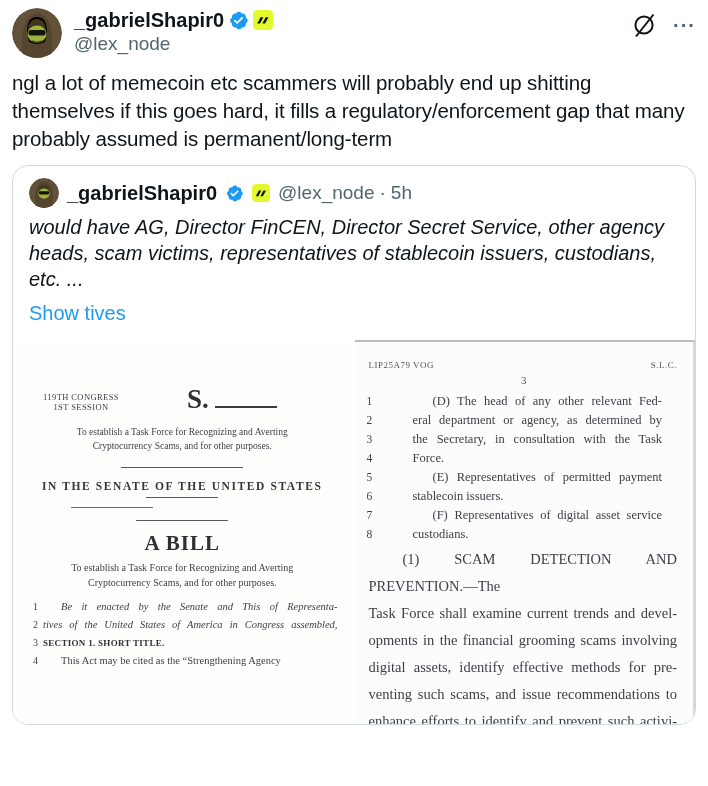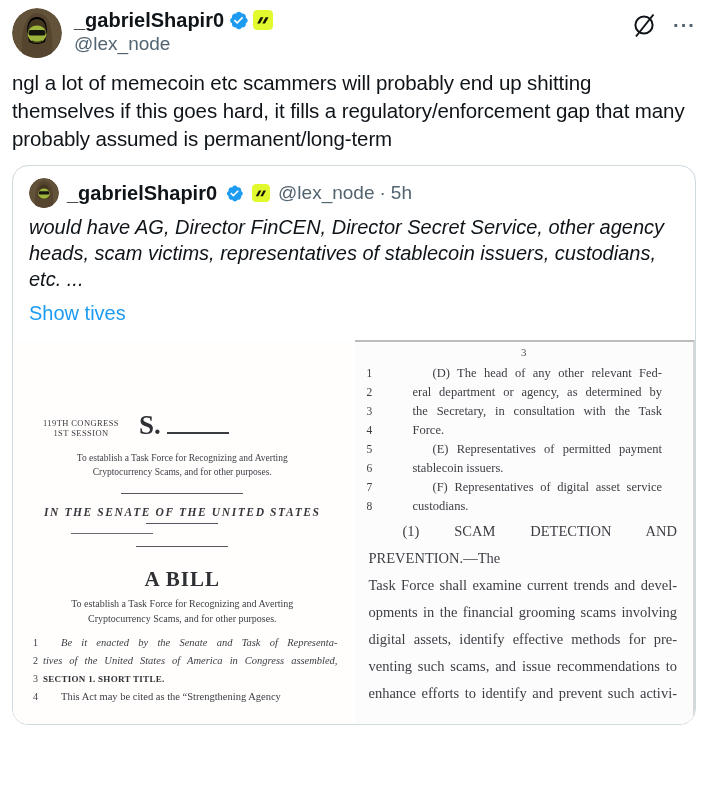--- a/index.html
+++ b/index.html
@@ -43,33 +43,33 @@
   .showmore { display:block; padding:0 16px; color:#1d9bf0; font-size:20px; line-height:26px; text-decoration:none; cursor:pointer; }
 
   
   .media { margin-top:14px; display:flex; gap:3px; height:384px; background:#fff; }
   .pane { flex:1 1 0; overflow:hidden; position:relative; cursor:pointer;
           font-family:"Liberation Serif","DejaVu Serif",serif; color:#3c3e44; }
   .pane.left  { background:#fffefd; }
   .pane.right { background:#fcfcfc; border-top:2px solid #bcbcbc; border-right:2px solid #d7d7d7; }
 
   
-  .dl-headrow { margin-top:72px; display:flex; align-items:flex-start; padding-left:30px; }
+  .dl-headrow { margin-top:46px; display:flex; align-items:flex-start; padding-left:30px;gap:48px; }
   .dl-congress { font-size:8.5px; line-height:10px; letter-spacing:.4px; text-align:center; color:#3a3c40; padding-top:6px; }
   .dl-s { font-size:27px; font-weight:700; margin-left:20px; line-height:26px; color:#2e3034; }
   .dl-blank { display:inline-block; width:62px; border-bottom:2px solid #3a3c40; height:20px; margin-left:6px; }
   .dl-purpose { margin:13px auto 0 auto; width:272px; text-align:center; font-size:9.5px; line-height:14px; }
   .dl-rule { margin:14px auto 0 auto; width:122px; border-top:1.5px solid #55585e; }
   .dl-rule.thin { width:72px; border-top-width:1px; margin-top:5px; }
   .dl-rule.mid { width:92px; margin-top:12px; }
-  .dl-senate { margin-top:12px; text-align:center; font-weight:700; font-size:11.5px; letter-spacing:1.6px; color:#34363b;font-style:italic; }
+  .dl-senate { margin-top:12px; text-align:center; font-weight:700; font-size:11.5px; letter-spacing:1.6px; color:#34363b; }
   .dl-intro { margin:8px auto 0 auto; width:300px; font-size:9px; line-height:14px; }
   .dl-intro div { text-align:justify; text-align-last:justify; }
   .dl-commblank { width:82px; border-bottom:1px solid #6a6d73; margin:6px 0 0 58px; height:4px; }
-  .dl-abill { margin-top:20px; text-align:center; font-weight:700; font-size:21px; letter-spacing:1px; color:#2e3034; }
+  .dl-abill { margin-top:10px; text-align:center; font-weight:700; font-size:21px; letter-spacing:1px; color:#2e3034; }
   .dl-purpose2 { margin:4px auto 0 auto; width:266px; text-align:center; font-size:10px; line-height:15px; }
   .dl-lines { margin-top:8px; padding:0 14px 0 0; }
   .dl-row { display:flex; line-height:18px; font-size:10.5px; }
   .dl-num { width:30px; text-align:left; padding-left:20px; font-size:10px; flex:0 0 auto; }
   .dl-lt { flex:1 1 auto; }
   .dl-lt.it { font-style:italic; }
   .dl-lt.sec { font-weight:700; font-size:9px; letter-spacing:.3px; color:#2e3034; }
   .dl-lt.fi { text-indent:18px; }
   .dl-lt.j { text-align:justify; text-align-last:justify; }
 
@@ -180,41 +180,45 @@
         <div class="dl-senate">IN THE SENATE OF THE UNITED STATES</div>
         <div class="dl-rule thin"></div>
         <div class="dl-commblank"></div>
         <div class="dl-rule mid"></div>
         <div class="dl-abill">A BILL</div>
         <div class="dl-purpose2">To establish a Task Force for Recognizing and Averting Cryptocurrency Scams, and for other purposes.</div>
         <div class="dl-lines">
 
             <div class="dl-row">
               <span class="dl-num">1</span>
-              <span class="dl-lt it fi j">Be it enacted by the Senate and Task of Representa-</span>
+              <span class="dl-lt it fi j">Be it enacted by the Senate and This of Representa-</span>
             </div>
 
             <div class="dl-row">
               <span class="dl-num">2</span>
               <span class="dl-lt it j">tives of the United States of America in Congress assembled,</span>
             </div>
 
             <div class="dl-row">
               <span class="dl-num">3</span>
               <span class="dl-lt sec">SECTION 1. SHORT TITLE.</span>
             </div>
 
             <div class="dl-row">
               <span class="dl-num">4</span>
               <span class="dl-lt fi">This Act may be cited as the “Strengthening Agency</span>
             </div>
           </div>
       </div>
 
       <div class="pane right">
+        <div class="dr-headrow">
+          <span>LIP25A79 VOG</span>
+          <span>S.L.C.</span>
+        </div>
         <div class="dr-page">3</div>
         <div class="dr-lines">
 
             <div class="dr-row">
               <span class="dr-num">1</span>
               <span class="dr-lt fi j">(D) The head of any other relevant Fed-</span>
             </div>
 
             <div class="dr-row">
               <span class="dr-num">2</span>

